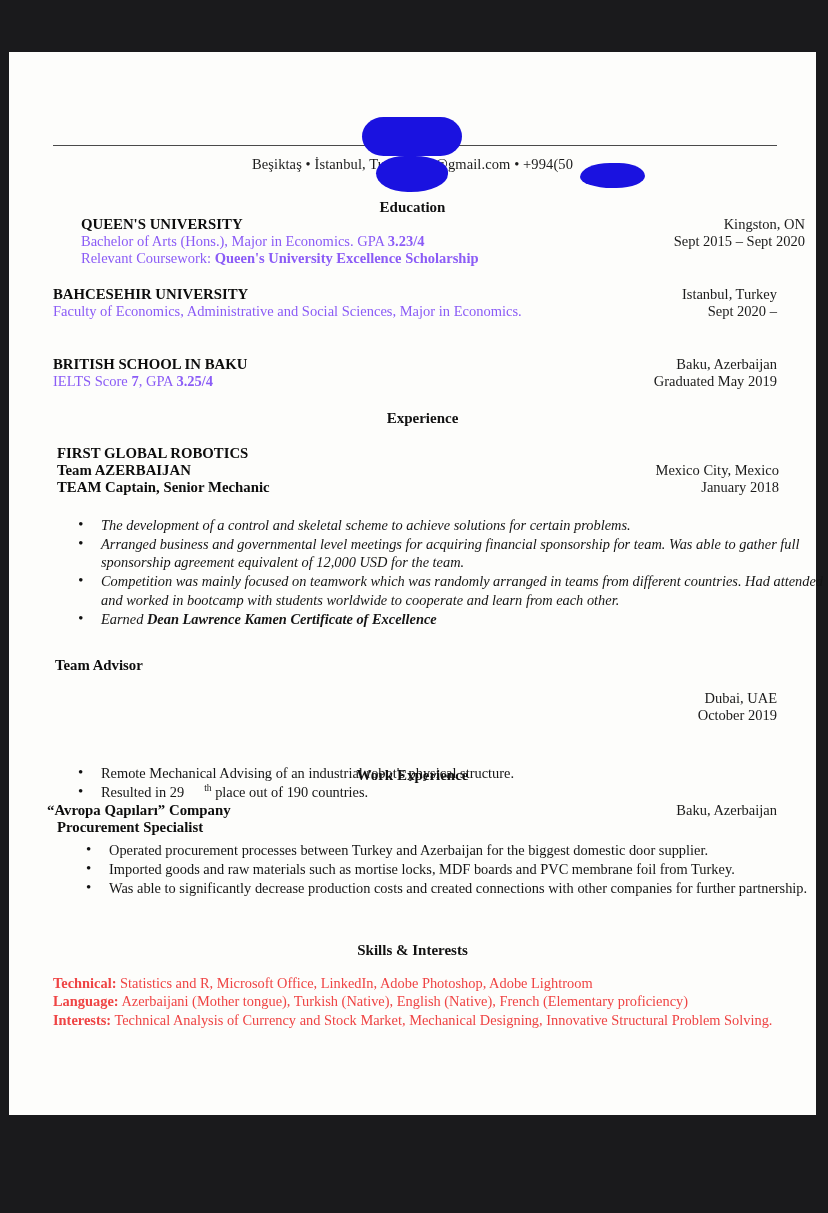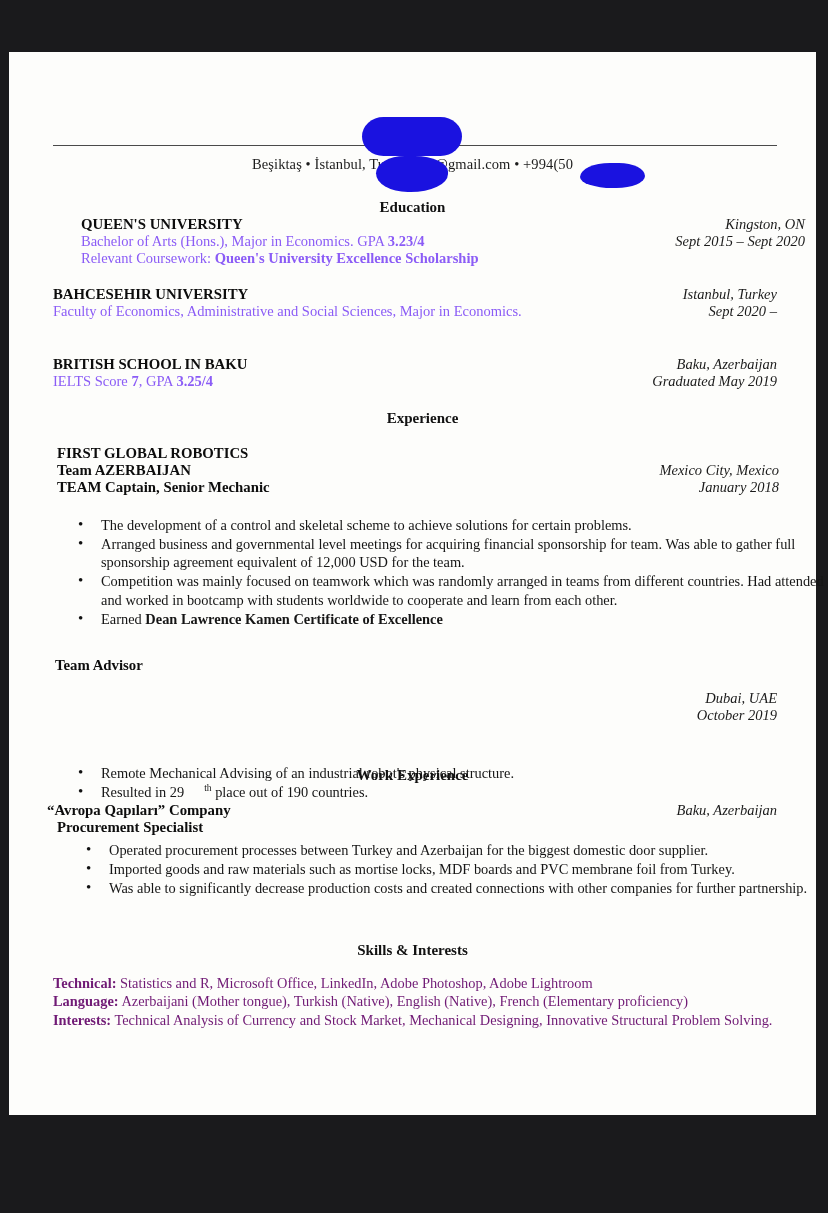--- a/index.html
+++ b/index.html
@@ -94,21 +94,21 @@
     position: relative;
     width: 100%;
   }
   .rowline {
     display: flex;
     justify-content: space-between;
     align-items: baseline;
     width: 100%;
   }
   .left-col { text-align: left; }
-  .right-col { text-align: right; white-space: nowrap; font-style: italic; }
+  .right-col { text-align: right; white-space: nowrap; }
 
   .org { font-weight: bold; font-size: 14.8px; color: #0d0d0d; }
   .sub { font-size: 14.5px; color: #8b5cf6; }
   .meta { font-size: 14.5px; color: #1b1b1b; }
   .b { font-weight: bold; }
 
   ul.bullets {
     margin: 6px 0 0 0;
     padding-left: 48px;
     list-style: none;
@@ -135,35 +135,35 @@
   
   .abs { position: absolute; }
 
   #edu-title   { left: 0;  top: 147px; width: 807px; }
   #edu-1       { left: 44px; top: 164px; width: 724px; margin-left: 28px; }
   #edu-2       { left: 44px; top: 234px; width: 724px; }
   #edu-3       { left: 44px; top: 304px; width: 724px; }
 
   #exp-title   { left: 0;  top: 358px; width: 827px; }
   #exp-1       { left: 48px; top: 393px; width: 722px; }
-  #exp-1-bul   { left: 44px; top: 458px; width: 724px; }
+  #exp-1-bul   { left: 44px; top: 458px; width: 724px; font-style: italic; }
 
   #adv-1       { left: 46px; top: 605px; width: 722px; }
   #adv-bul     { left: 44px; top: 706px; width: 724px; }
 
   #work-title  { left: 0;  top: 715px; width: 807px; }
   #work-1      { left: 38px; top: 750px; width: 730px; }
   #work-bul    { left: 52px; top: 783px; width: 716px; }
 
   #skills-title{ left: 0;  top: 890px; width: 807px; }
   #skills-body { left: 44px; top: 922px; width: 724px; }
 
   .skill-line {
     font-size: 14.4px;
-    color: #701a75;
+    color: #ef4444;
     line-height: 1.28;
   }
 </style>
 </head>
 <body>
 
 <div id="page">
   <div id="sheet">
 
     <div class="hdr-rule"></div>

